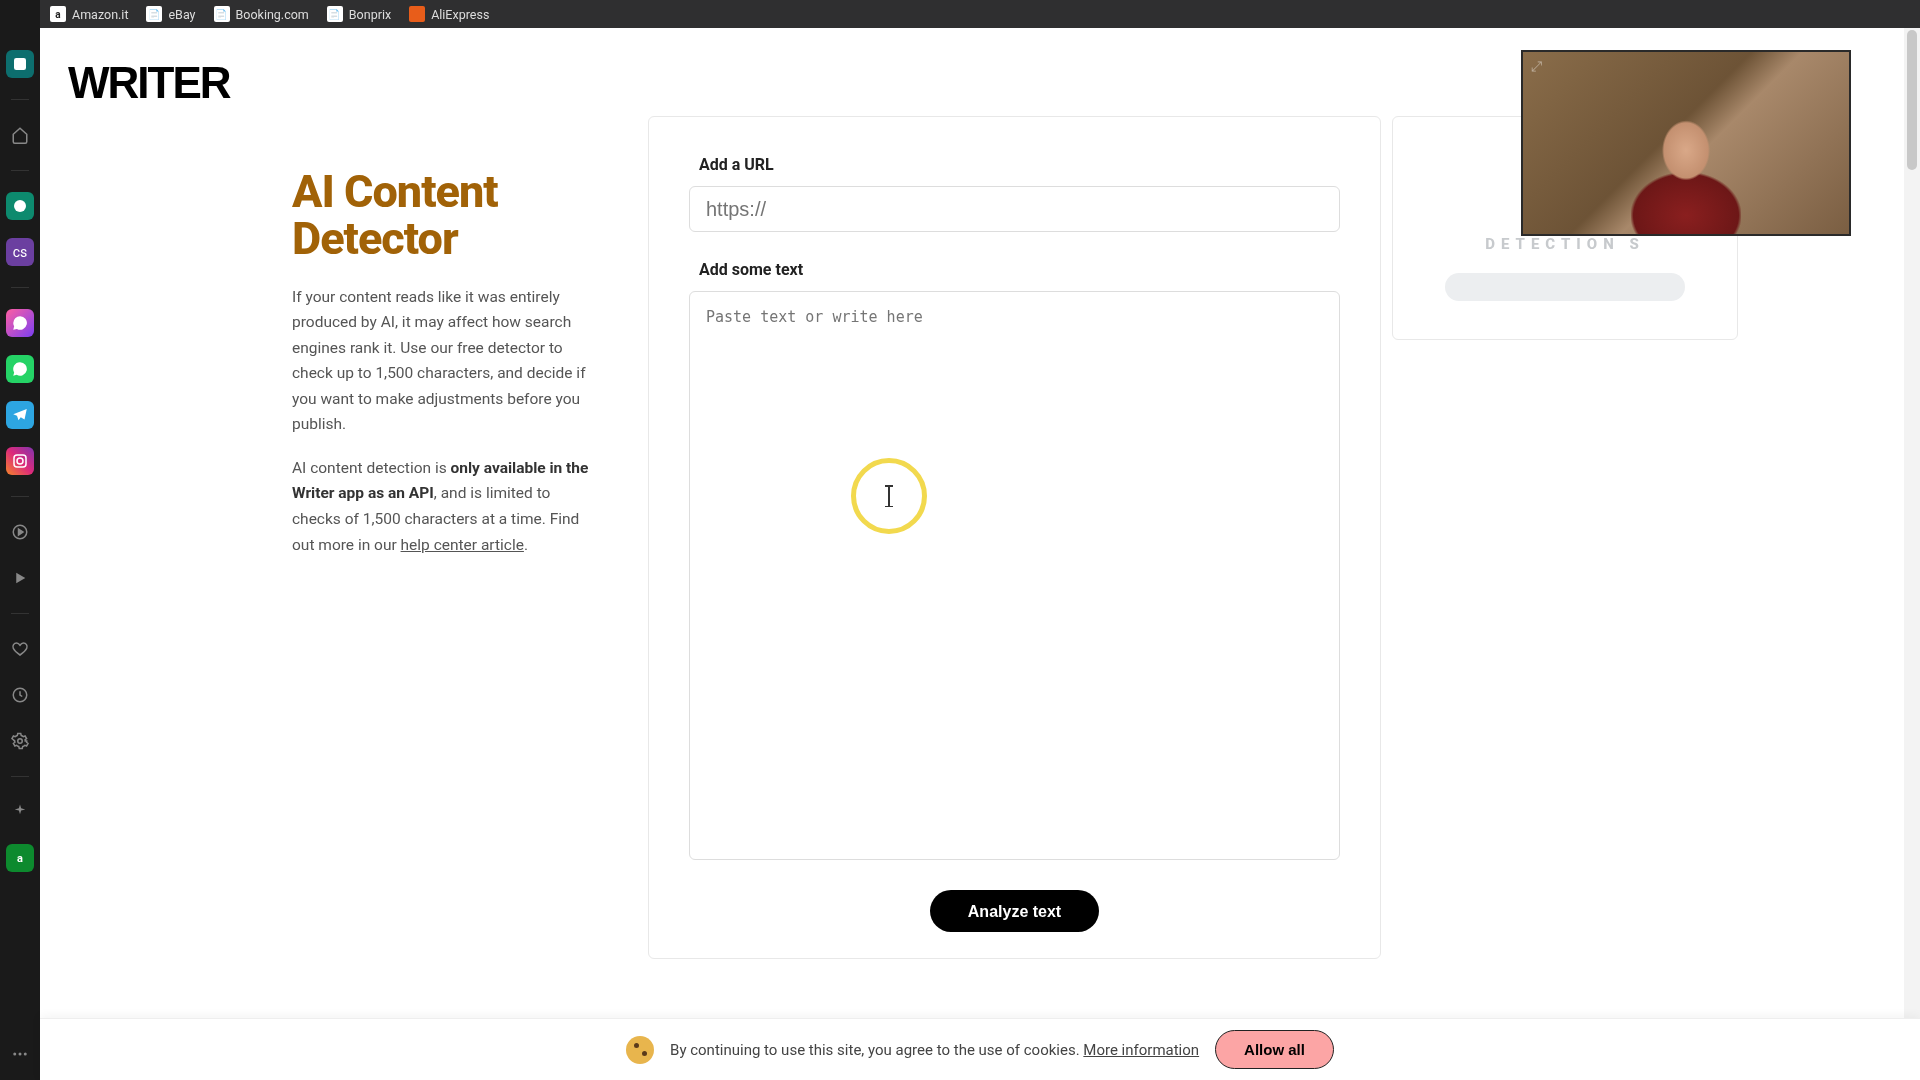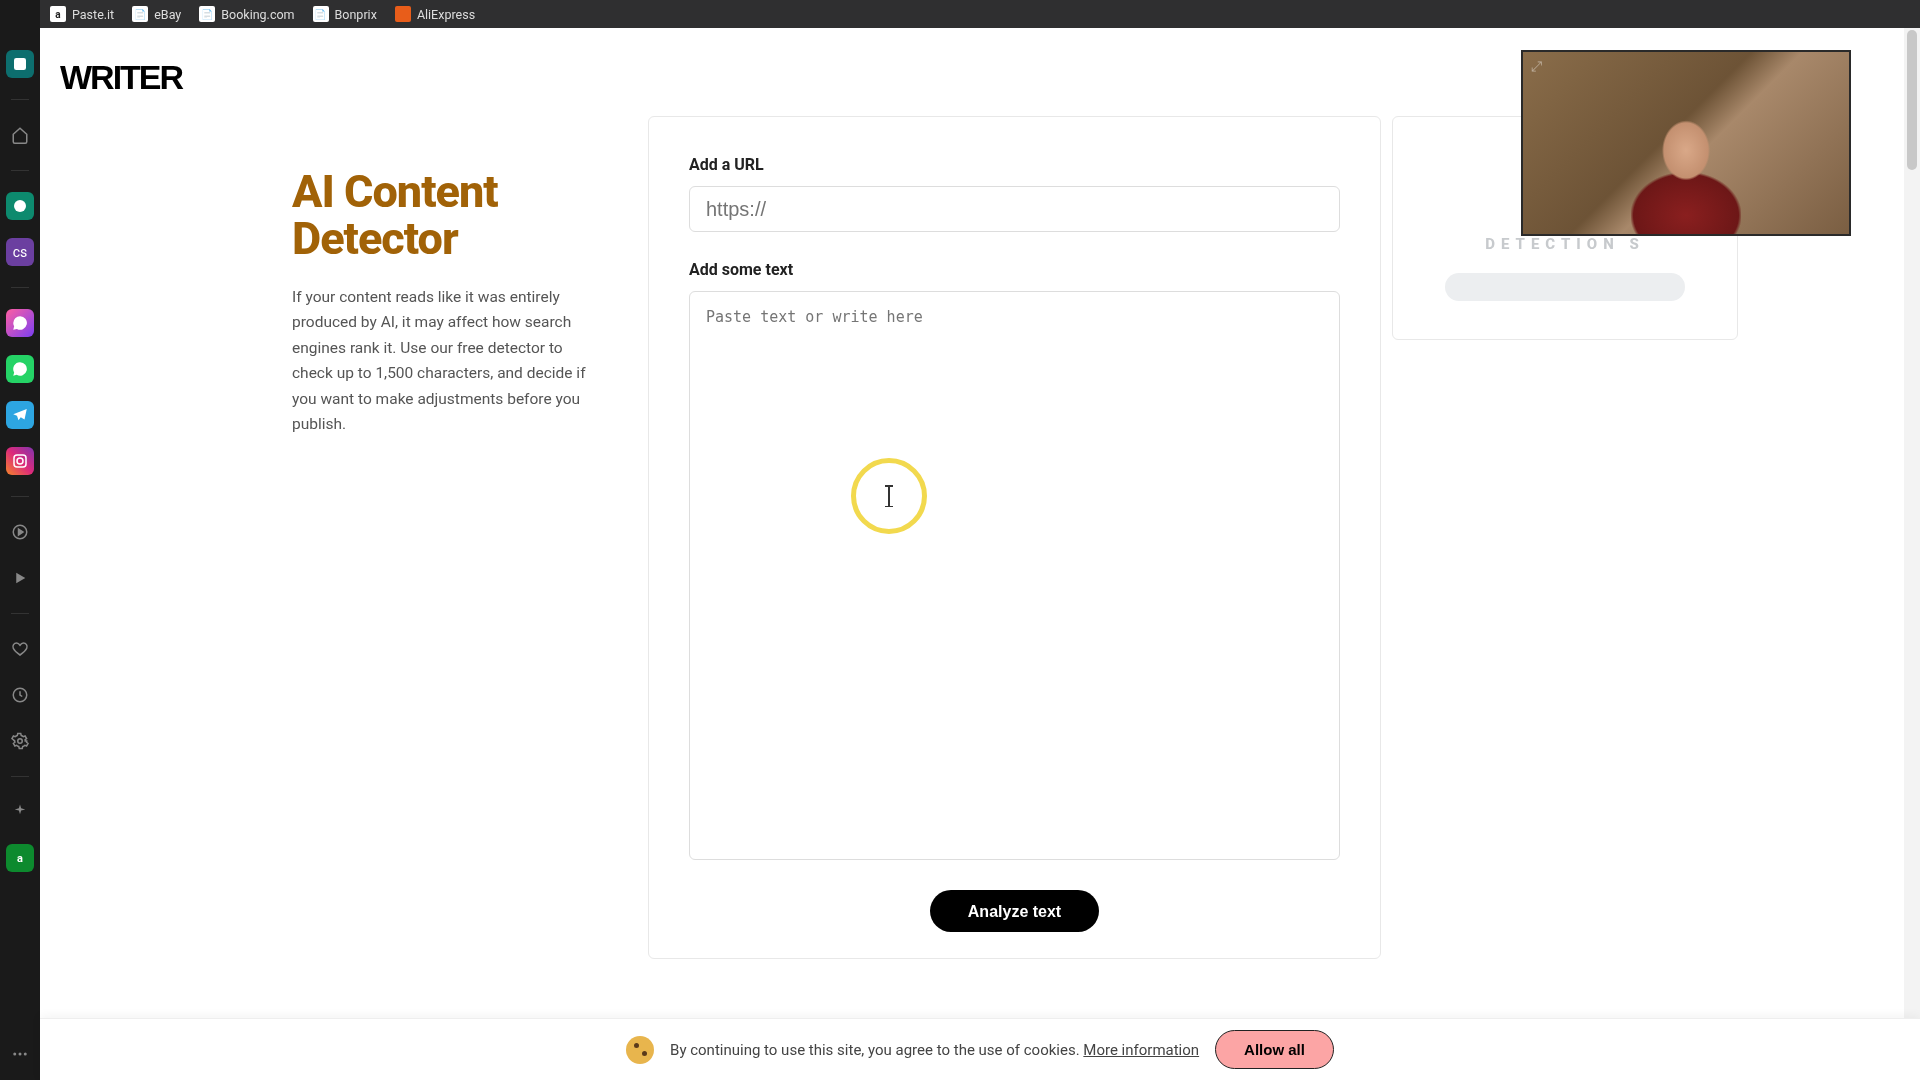--- a/index.html
+++ b/index.html
@@ -92,24 +92,24 @@
   right: 0;
   bottom: 0;
   background: #fff;
   overflow: hidden;
 }
 
 
 .logo {
   position: absolute;
   top: 30px;
-  left: 20px;
+  left: 28px;
   font-family: "Arial Black", sans-serif;
   font-weight: 900;
-  font-size: 34px;
+  font-size: 44px;
   letter-spacing: -2px;
   color: #000;
 }
 
 
 .intro {
   position: absolute;
   left: 252px;
   top: 140px;
   width: 310px;
@@ -140,20 +140,21 @@
   background: #fff;
   border: 1px solid #e8e8e8;
   border-radius: 6px;
   padding: 38px 40px 0 40px;
 }
 .field-label {
   font-size: 16px;
   font-weight: 700;
   color: #222;
   margin-bottom: 12px;
+  margin-left: 10px;
 }
 .url-input {
   width: 100%;
   height: 46px;
   border: 1px solid #ddd;
   border-radius: 6px;
   padding: 0 16px;
   font-size: 20px;
   color: #999;
   margin-bottom: 28px;
@@ -433,21 +434,21 @@
         <circle cx="5" cy="12" r="2"></circle>
         <circle cx="12" cy="12" r="2"></circle>
         <circle cx="19" cy="12" r="2"></circle>
       </svg>
   </div>
 </div>
 
 <div class="bookmarks">
   <div class="bm">
     <span class="bm-icon">a</span>
-    <span>Paste.it</span>
+    <span>Amazon.it</span>
   </div>
   <div class="bm">
     <span class="bm-icon">📄</span>
     <span>eBay</span>
   </div>
   <div class="bm">
     <span class="bm-icon">📄</span>
     <span>Booking.com</span>
   </div>
   <div class="bm">
@@ -460,20 +461,23 @@
   </div>
 </div>
 
 <div class="page">
 
   <div class="logo">WRITER</div>
 
   <div class="intro">
     <h1>AI Content Detector</h1>
     <p>If your content reads like it was entirely produced by AI, it may affect how search engines rank it. Use our free detector to check up to 1,500 characters, and decide if you want to make adjustments before you publish.</p>
+    <p>
+      <span>AI content detection is </span><span class="bold">only available in the Writer app as an API</span><span>, and is limited to checks of 1,500 characters at a time. Find out more in our </span><a href="#">help center article</a><span>.</span>
+    </p>
   </div>
 
   <div class="card">
     <div class="field-label">Add a URL</div>
     <input class="url-input" placeholder="https://" style="">
     <div class="field-label">Add some text</div>
     <textarea class="text-area" placeholder="Paste text or write here" style=""></textarea>
     <div class="analyze-wrap">
       <button class="analyze-btn">Analyze text</button>
     </div>

